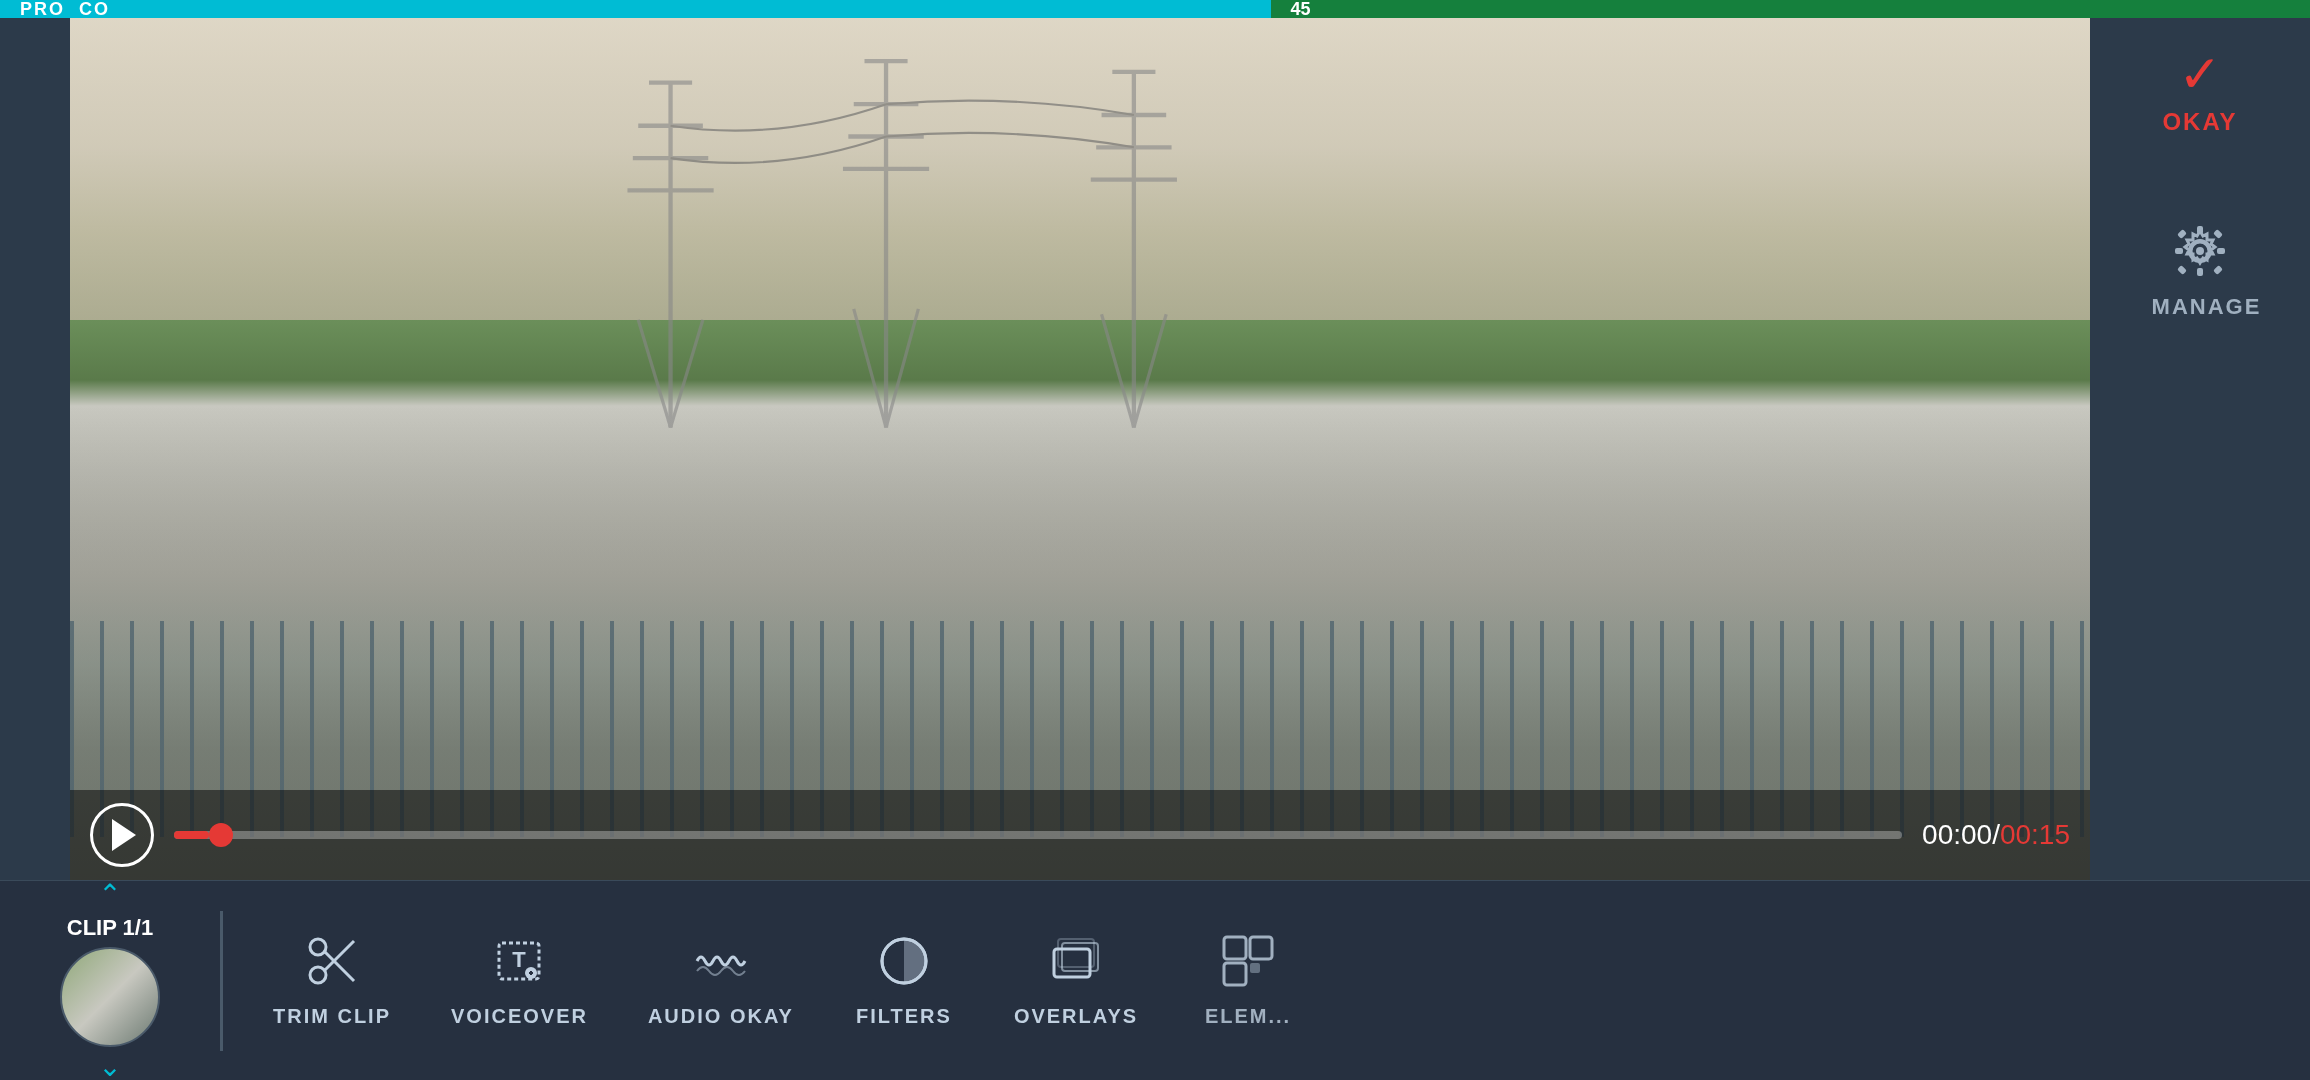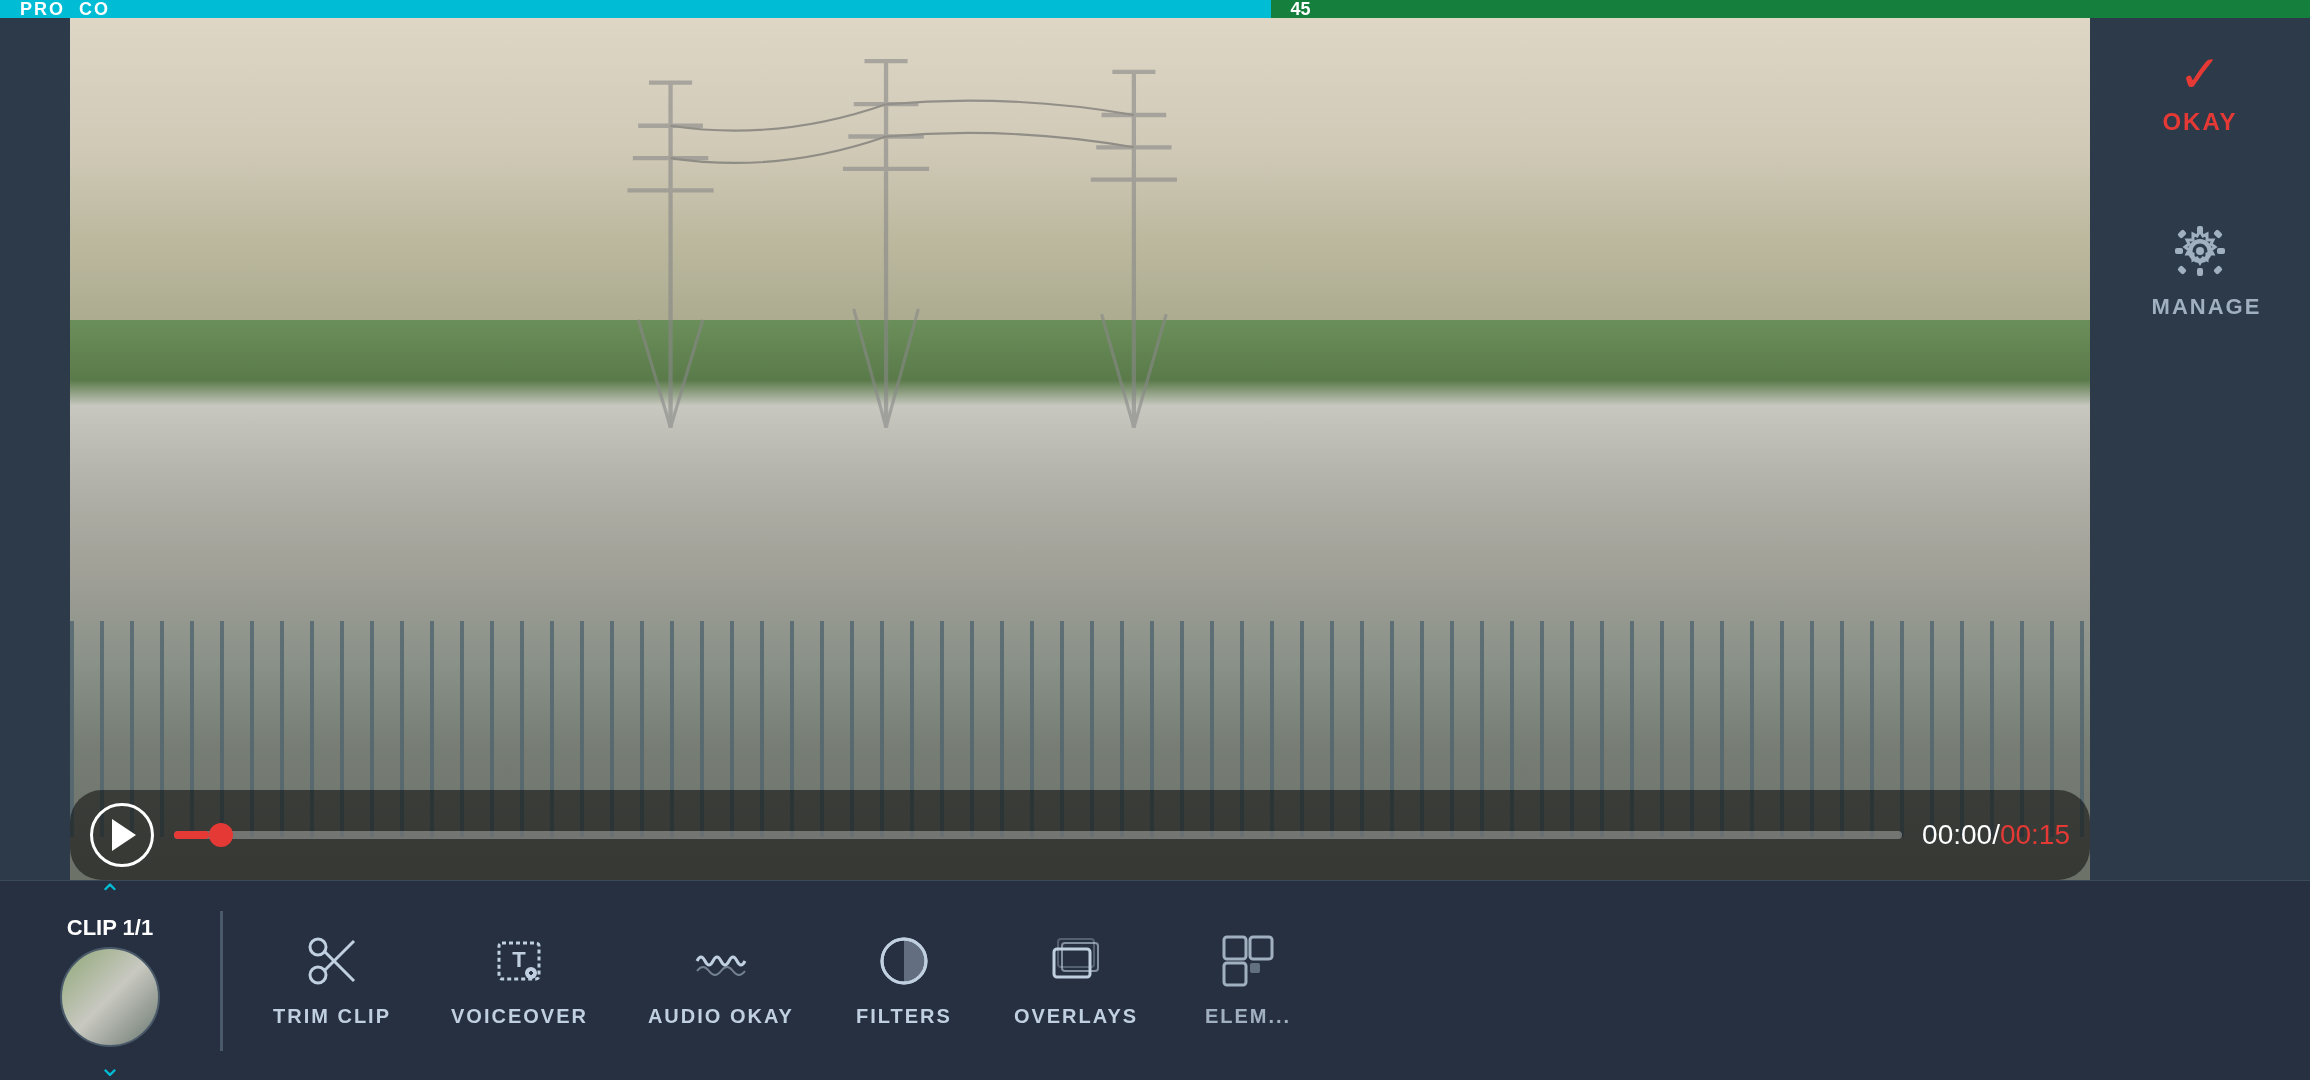--- a/index.html
+++ b/index.html
@@ -146,21 +146,20 @@
       position: absolute;
       bottom: 0;
       left: 0;
       right: 0;
       height: 90px;
       background: rgba(0,0,0,0.5);
       display: flex;
       align-items: center;
       padding: 0 20px;
       gap: 20px;
-      border-radius: 32px;
     }
 
     .play-button {
       width: 64px;
       height: 64px;
       border-radius: 50%;
       border: 3px solid white;
       display: flex;
       align-items: center;
       justify-content: center;

